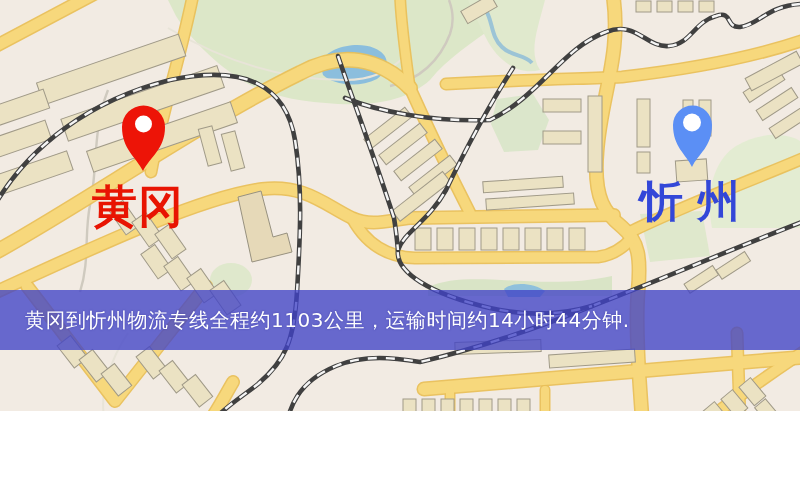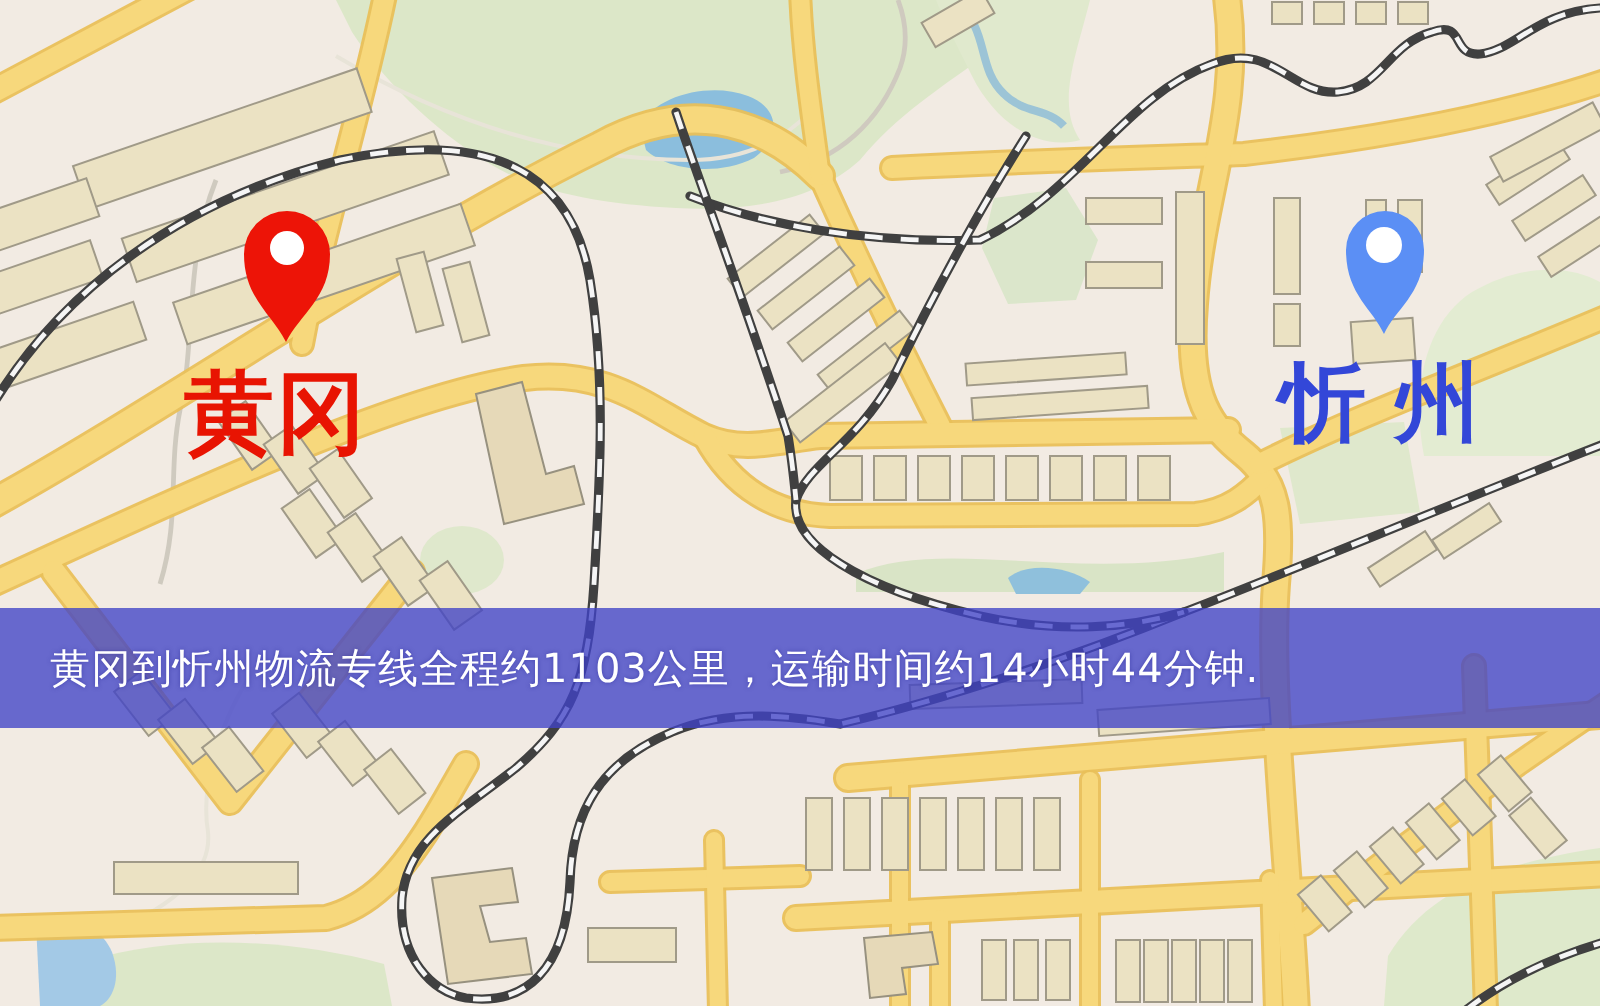--- a/index.html
+++ b/index.html
@@ -1,31 +1,31 @@
 <!DOCTYPE html>
 <html><head>
 <meta charset="utf-8">
 <style>
   html,body{margin:0;padding:0;background:#ffffff;}
   .stage{
-    position:relative;width:800px;height:503px;overflow:hidden;
+    position:relative;width:800px;height:411px;overflow:hidden;
     font-family:"DejaVu Sans","Liberation Sans",sans-serif;
   }
   .stage svg{position:absolute;left:0;top:0;display:block;}
   .bldg{fill:#ebe2c3;stroke:#a09a88;stroke-width:1;}
   .bldg2{fill:#e6d9b8;stroke:#97917f;stroke-width:1;}
   .road-case{fill:none;stroke:#e9c058;stroke-linecap:round;stroke-linejoin:round;opacity:.95;}
   .road-fill{fill:none;stroke:#f7d87c;stroke-linecap:round;stroke-linejoin:round;}
   .rail-base{fill:none;stroke:#404040;stroke-width:4.6;stroke-linecap:round;}
   .rail-dash{fill:none;stroke:#f5f5f5;stroke-width:2.4;stroke-dasharray:9 9;stroke-linecap:butt;}
   .trail{fill:none;stroke:#cfcabf;stroke-width:2.4;}
   .trail-light{fill:none;stroke:#e8e4d8;stroke-width:2;}
   .marker-label{font-weight:bold;font-family:"DejaVu Sans","Liberation Sans",sans-serif;}
   .banner{
-    position:absolute;left:0;top:304px;width:800px;height:60px;
+    position:absolute;left:0;top:290px;width:800px;height:60px;
     background:rgba(64,66,199,0.78);
     display:flex;align-items:center;box-sizing:border-box;padding-left:25px;
     color:#ffffff;font-size:20px;letter-spacing:.5px;white-space:nowrap;
     text-shadow:0 0 2px rgba(40,40,150,.55);
   }
 </style>
 </head>
 <body>
 
 <div class="stage">

